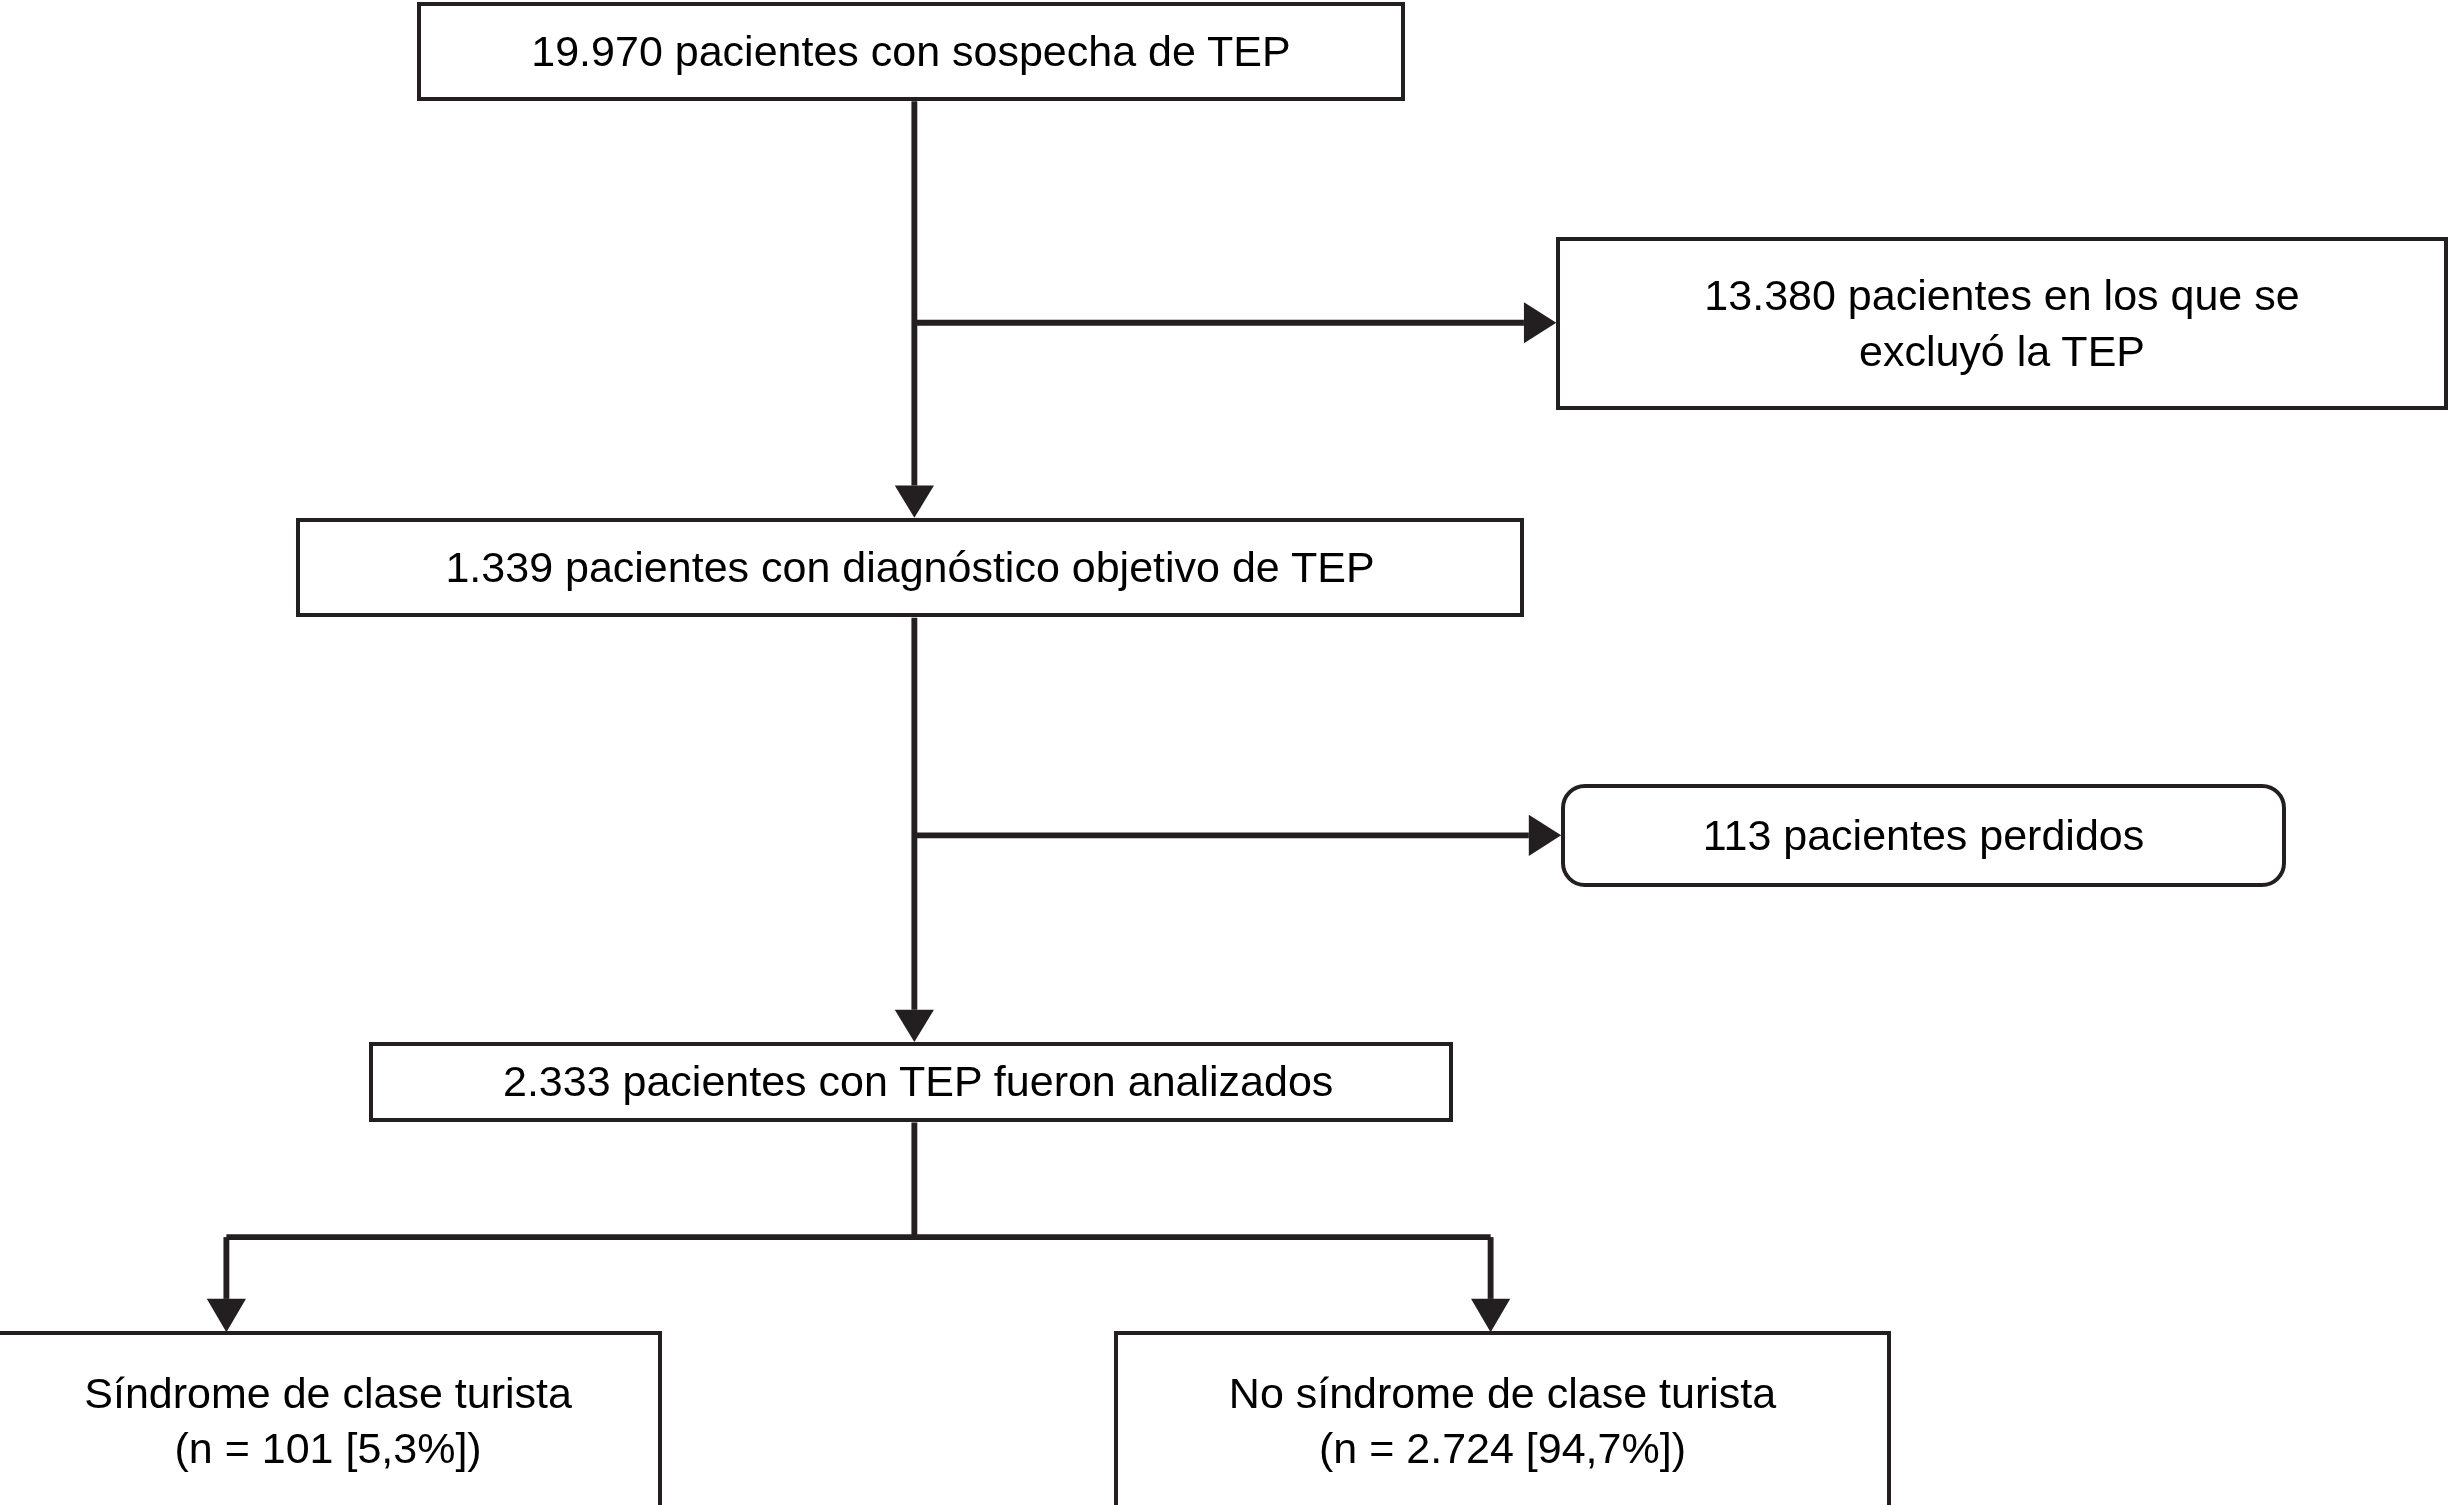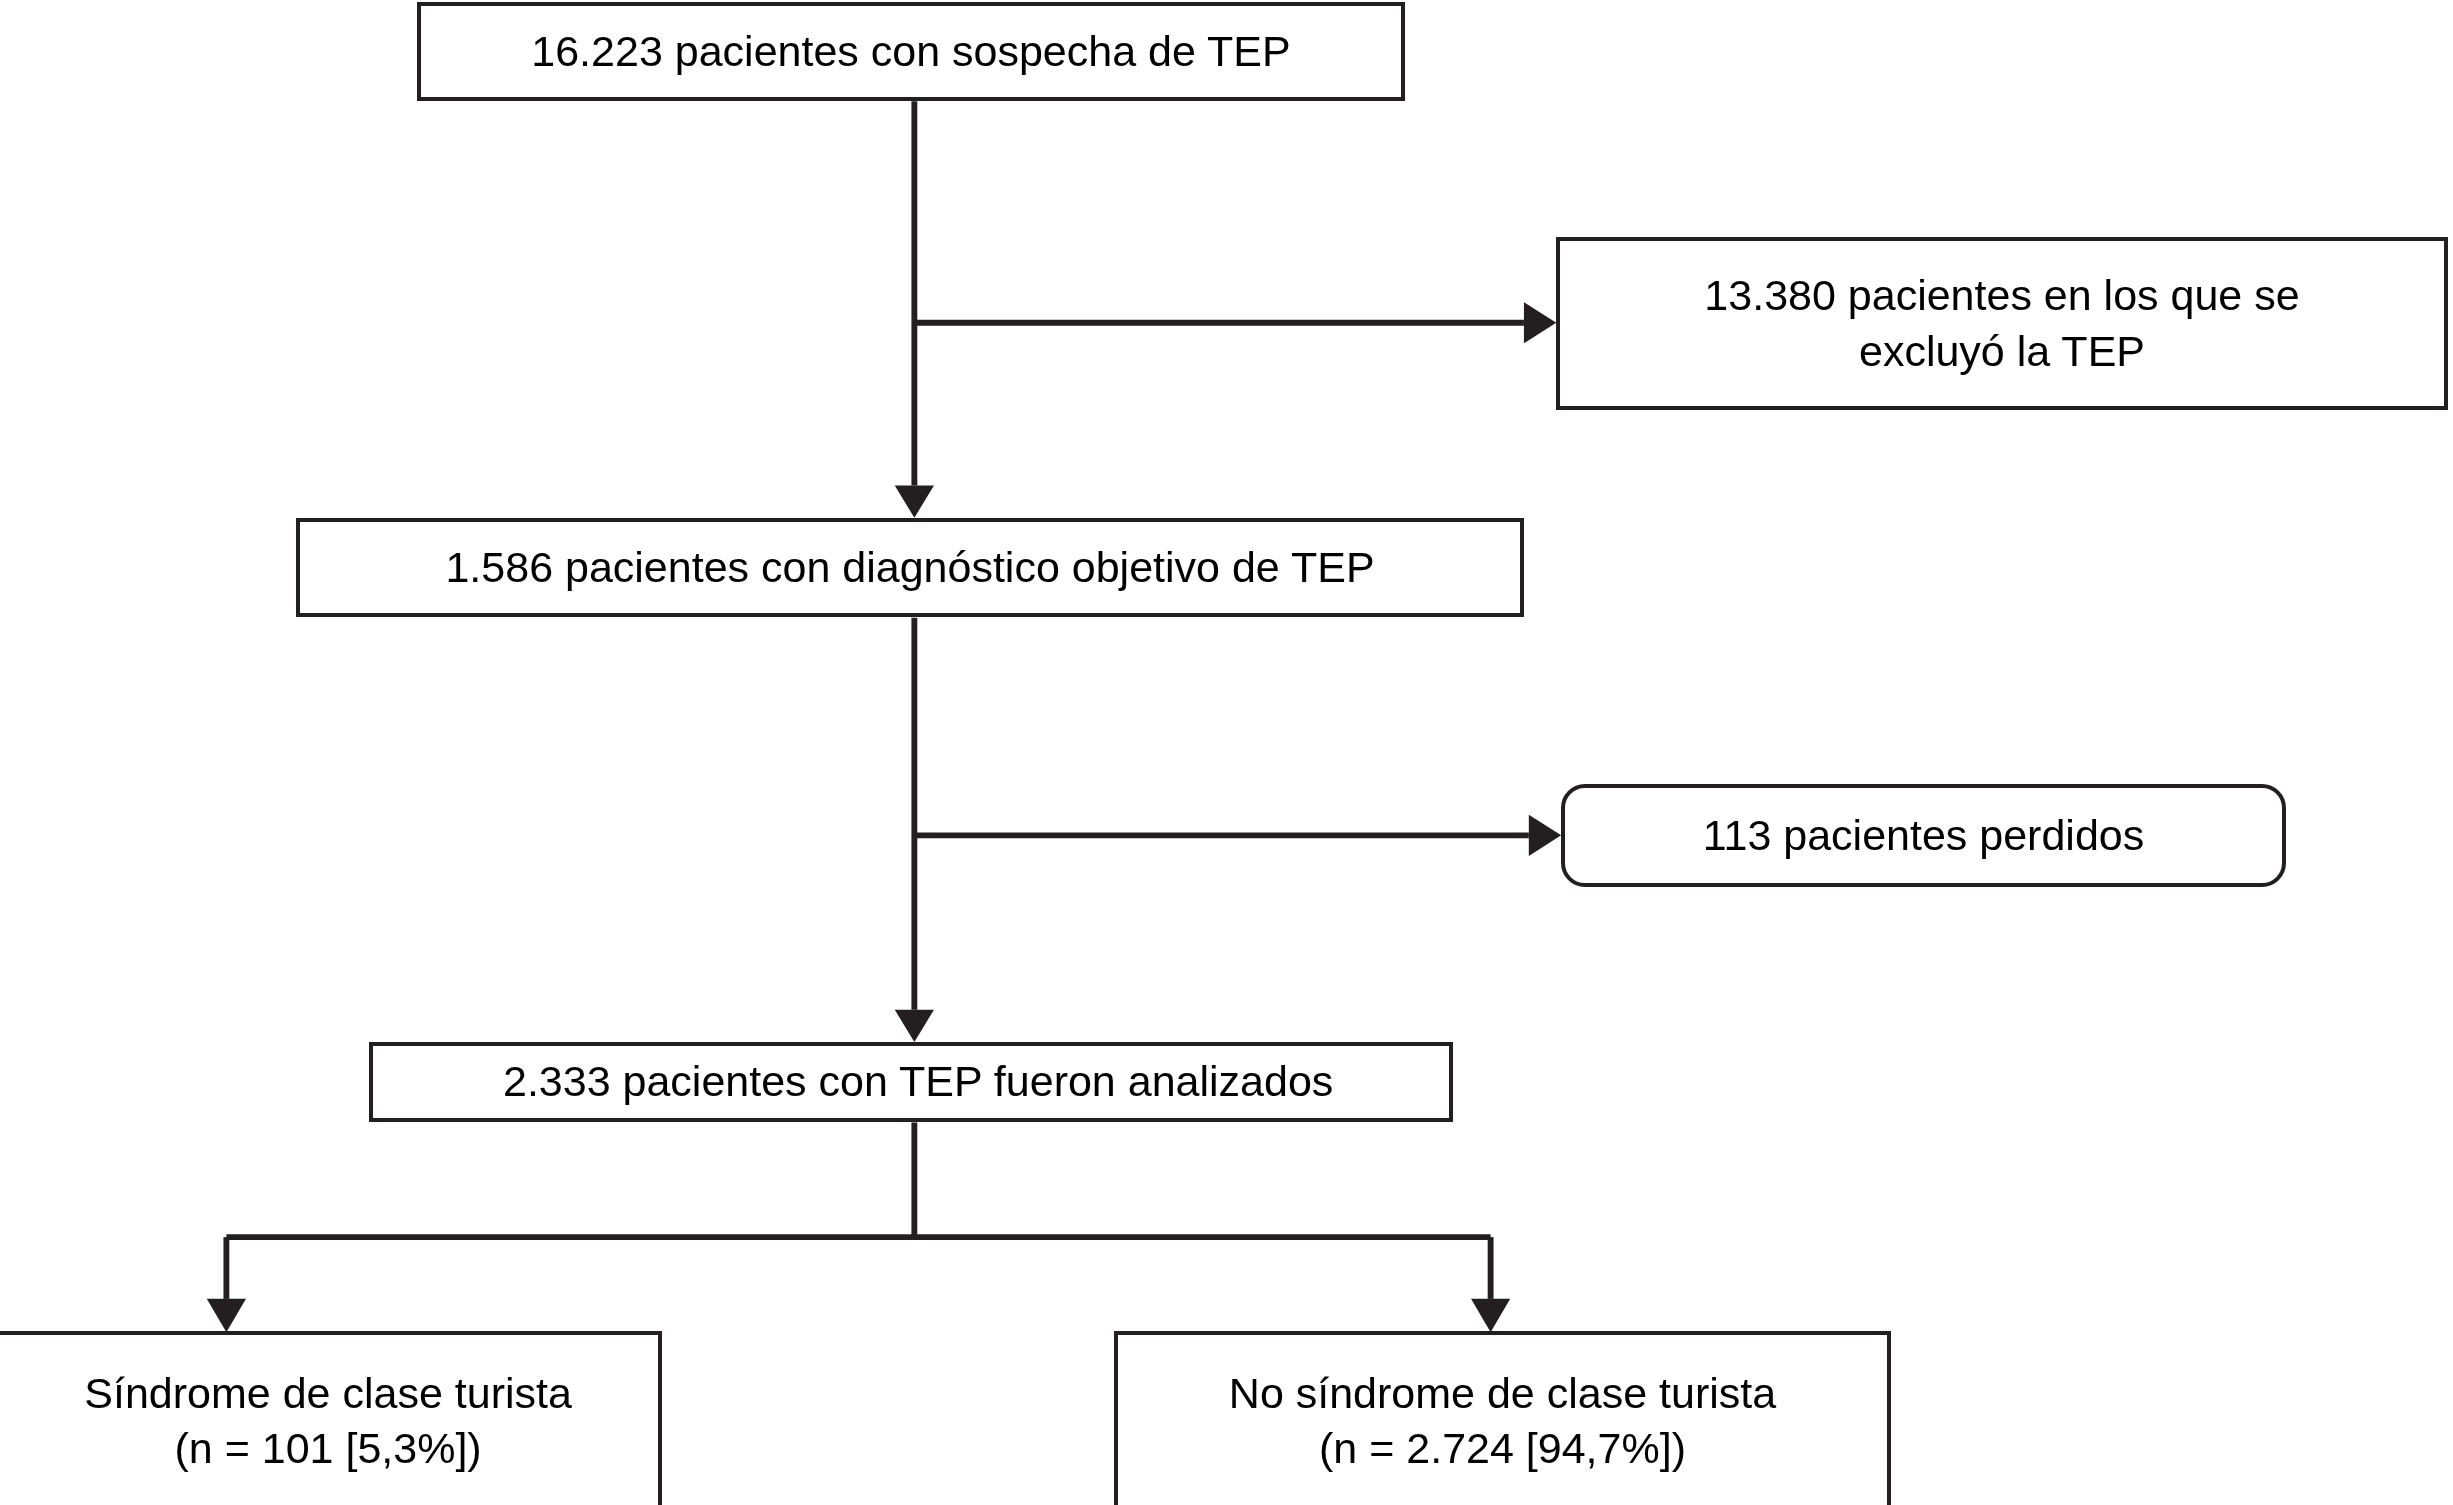--- a/index.html
+++ b/index.html
@@ -79,30 +79,30 @@
       <line x1="933" y1="1145" x2="933" y2="1264" stroke="#231f20" stroke-width="6"></line>
       <line x1="231" y1="1262" x2="1521" y2="1262" stroke="#231f20" stroke-width="6"></line>
       <line x1="231" y1="1262" x2="231" y2="1325" stroke="#231f20" stroke-width="6"></line>
       <polygon points="211,1325 251,1325 231,1359" fill="#231f20"></polygon>
       <line x1="1521" y1="1262" x2="1521" y2="1325" stroke="#231f20" stroke-width="6"></line>
       <polygon points="1501,1325 1541,1325 1521,1359" fill="#231f20"></polygon>
     </g>
   </svg>
 
   <div class="node-box" style="left:417px; top:2px; width:988px; height:99px;">
-    <span class="node-label">16.223 pacientes con sospecha de TEP</span>
+    <span class="node-label">19.970 pacientes con sospecha de TEP</span>
   </div>
 
   <div class="node-box" style="left:1556px; top:237px; width:892px; height:173px;">
     <span class="node-label">13.380 pacientes en los que se
 excluyó la TEP</span>
   </div>
 
   <div class="node-box" style="left:296px; top:518px; width:1228px; height:99px;">
-    <span class="node-label">1.586 pacientes con diagnóstico objetivo de TEP</span>
+    <span class="node-label">1.339 pacientes con diagnóstico objetivo de TEP</span>
   </div>
 
   <div class="node-box" style="left:1561px; top:784px; width:725px; height:103px;border-radius:24px;">
     <span class="node-label">113 pacientes perdidos</span>
   </div>
 
   <div class="node-box" style="left:369px; top:1042px; width:1084px; height:80px;padding-left:28px;">
     <span class="node-label">2.333 pacientes con TEP fueron analizados</span>
   </div>
 

